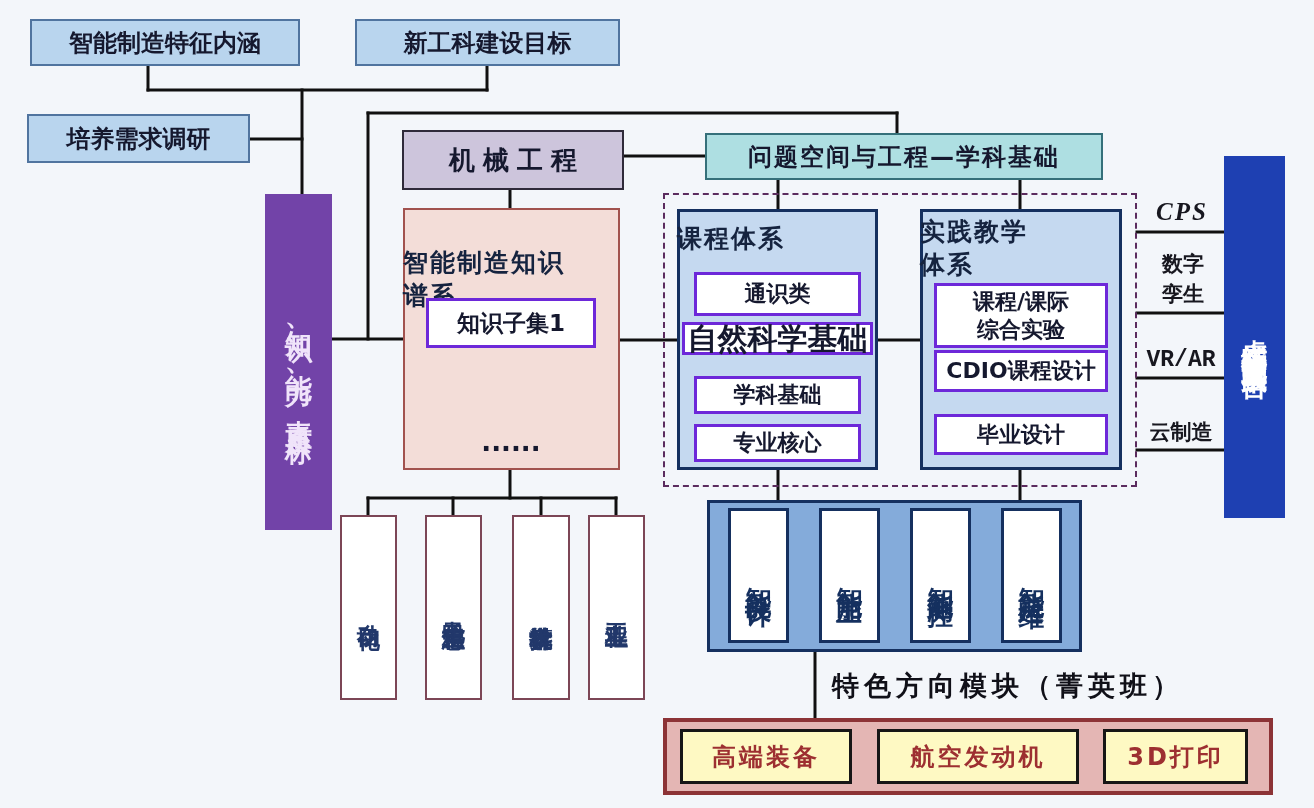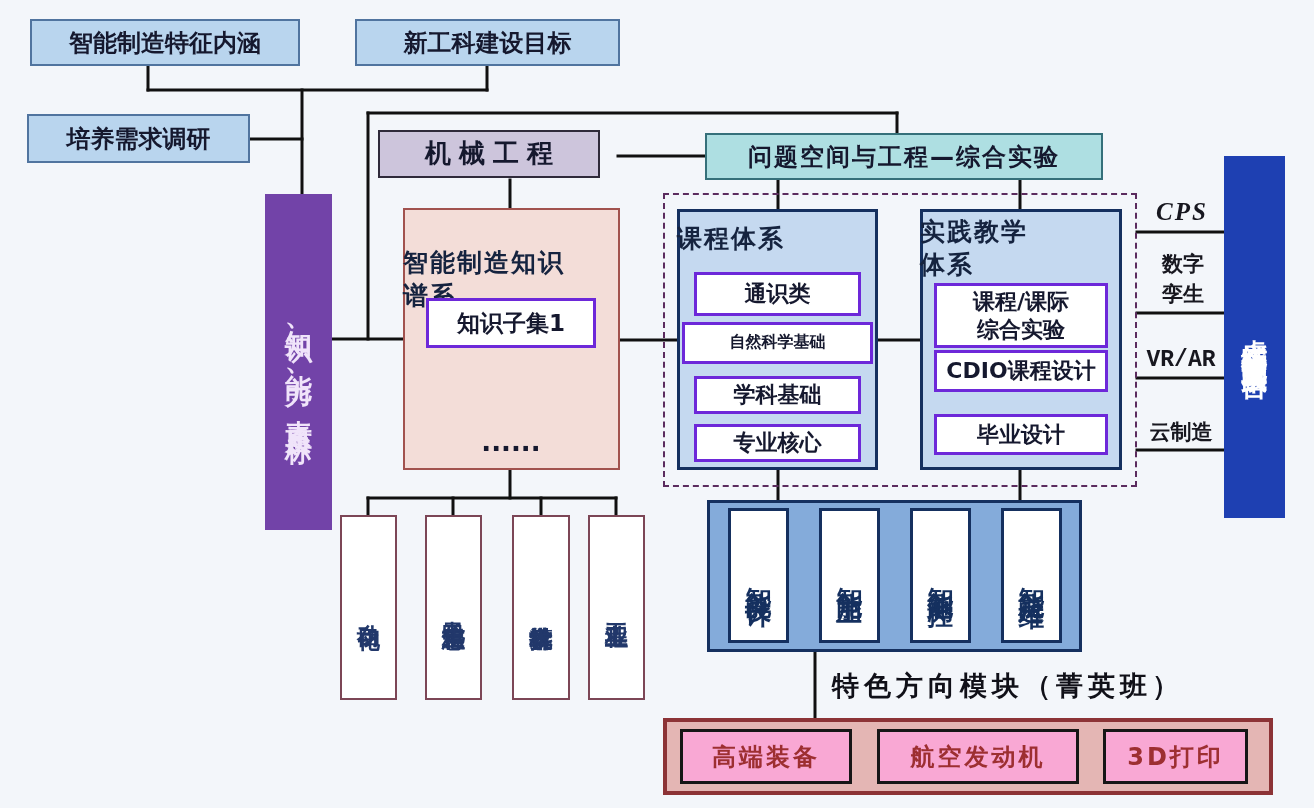--- a/index.html
+++ b/index.html
@@ -17,21 +17,21 @@
   .whitebox{background:#ffffff;border:3px solid #6d28d9;font-size:23px;}
   .syswrap{background:#c5d9f0;border:3px solid #15305f;}
   .sys-title{position:absolute;left:0;right:0;font-weight:bold;font-size:25px;color:#15233f;letter-spacing:2px;}
   .dashedbox{position:absolute;border:2px dashed #5b2c5e;box-sizing:border-box;}
   .goal{background:#7243a8;color:#f0e4fa;font-size:27px;letter-spacing:6px;padding-top:6px;}
   .platform{background:#1e40b2;color:#ffffff;font-size:26px;letter-spacing:3px;}
   .major{background:#ffffff;border:2px solid #7c4656;color:#22386b;font-size:23px;letter-spacing:2px;}
   .bluecontainer{background:#84abda;border:3px solid #15305f;}
   .module{background:#ffffff;border:3px solid #15305f;color:#15305f;font-size:26px;letter-spacing:5px;}
   .elitewrap{background:#e4b6b4;border:4px solid #8c3336;}
-  .eliteitem{background:#f9a8d4;border:3px solid #161616;color:#9d2f31;font-size:24px;letter-spacing:3px;}
+  .eliteitem{background:#fef9c3;border:3px solid #161616;color:#9d2f31;font-size:24px;letter-spacing:3px;}
   .techlabel{position:absolute;display:flex;align-items:center;justify-content:center;text-align:center;
              font-weight:bold;color:#17171f;}
   .cps{font-family:"Liberation Serif","DejaVu Serif",serif;font-style:italic;font-size:25px;letter-spacing:2px;}
   .vrar{font-family:Liberation Mono, monospace;font-size:23px;}
   .hand{font-size:21px;line-height:1.45;}
   .elite-label{position:absolute;font-weight:bold;font-size:27px;color:#101018;letter-spacing:5px;}
   svg.lines{position:absolute;left:0;top:0;}
 </style>
 </head>
 <body>
@@ -75,36 +75,36 @@
       <path d="M971 575 H1001"></path>
     </g>
   </svg>
 
   <div class="box blue-node" style="left:30px;top:19px;width:270px;height:47px;">智能制造特征内涵</div>
   <div class="box blue-node" style="left:355px;top:19px;width:265px;height:47px;">新工科建设目标</div>
   <div class="box blue-node" style="left:27px;top:114px;width:223px;height:49px;">培养需求调研</div>
 
   <div class="box goal vt" style="left:265px;top:194px;width:67px;height:336px;">知识、能力、素质目标</div>
 
-  <div class="box mech" style="left:378px;top:130px;width:222px;height:48px;font-family:Liberation Serif, serif;">机械工程</div>
+  <div class="box mech" style="left:402px;top:130px;width:222px;height:60px;">机械工程</div>
 
-  <div class="box teal" style="left:705px;top:133px;width:398px;height:47px;">问题空间与工程—综合实验</div>
+  <div class="box teal" style="left:705px;top:133px;width:398px;height:47px;">问题空间与工程—学科基础</div>
 
   <div class="box pinkwrap" style="left:403px;top:208px;width:217px;height:262px;"></div>
   <div class="sys-title ml" style="left:403px;top:218px;width:217px;font-size:25px;margin-top:28px;">智能制造知识
 谱系</div>
   <div class="box whitebox" style="left:426px;top:298px;width:170px;height:50px;">知识子集1</div>
   <div class="box" style="left:426px;top:424px;width:170px;height:36px;font-size:26px;">......</div>
 
   <div class="dashedbox" style="left:663px;top:193px;width:474px;height:294px;"></div>
 
   <div class="box syswrap" style="left:677px;top:209px;width:201px;height:261px;"></div>
   <div class="sys-title" style="left:677px;top:222px;width:201px;">课程体系</div>
   <div class="box whitebox" style="left:694px;top:272px;width:167px;height:44px;font-size:22px;">通识类</div>
-  <div class="box whitebox" style="left:682px;top:322px;width:191px;height:42px;font-size:16px;font-family:Liberation Mono, monospace;">自然科学基础</div>
+  <div class="box whitebox" style="left:682px;top:322px;width:191px;height:33px;font-size:30px;">自然科学基础</div>
   <div class="box whitebox" style="left:694px;top:376px;width:167px;height:38px;font-size:22px;">学科基础</div>
   <div class="box whitebox" style="left:694px;top:424px;width:167px;height:38px;font-size:22px;">专业核心</div>
 
   <div class="box syswrap" style="left:920px;top:209px;width:202px;height:261px;"></div>
   <div class="sys-title ml" style="left:920px;top:215px;width:202px;">实践教学
 体系</div>
   <div class="box whitebox ml" style="left:934px;top:283px;width:174px;height:65px;font-size:22px;">课程/课际
 综合实验</div>
   <div class="box whitebox" style="left:934px;top:350px;width:174px;height:42px;font-size:22px;">CDIO课程设计</div>
   <div class="box whitebox" style="left:934px;top:414px;width:174px;height:41px;font-size:22px;">毕业设计</div>

